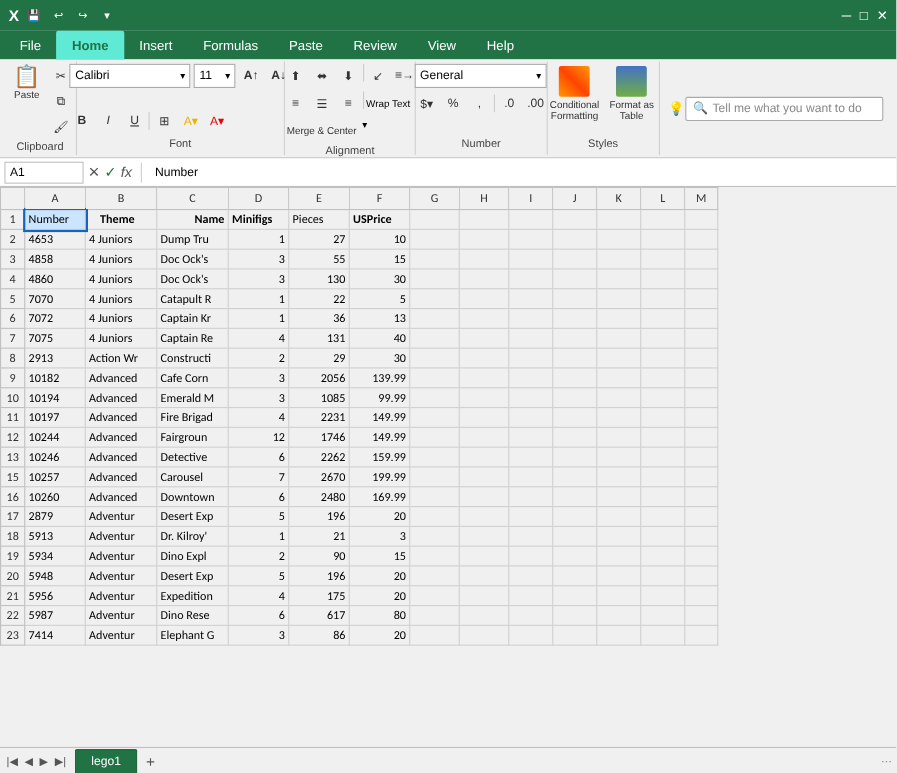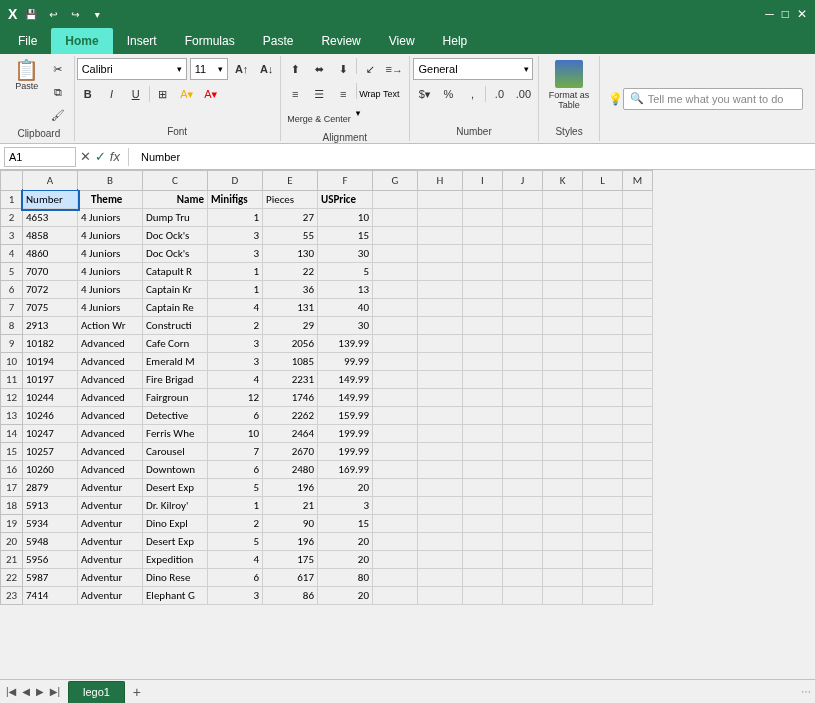--- a/index.html
+++ b/index.html
@@ -339,21 +339,21 @@
       <div style="display:flex;flex-direction:column;gap:1px;">
         <div class="ribbon-btn-small" title="Cut">✂</div>
         <div class="ribbon-btn-small" title="Copy">⧉</div>
         <div class="ribbon-btn-small" title="Format Painter">🖌</div>
       </div>
     </div>
     <div class="ribbon-group-label">Clipboard</div>
   </div>
 
   <div class="ribbon-group">
-    <div class="ribbon-group-content" style="flex-direction:column;gap:3px;">
+    <div class="ribbon-group-content" style="flex-direction:column;gap:19px;">
       <div style="display:flex;gap:3px;align-items:center;">
         <div class="font-selector">
           <span>Calibri</span>
           <span style="margin-left:auto;font-size:9px;">▾</span>
         </div>
         <div class="size-selector">
           <span>11</span>
           <span style="margin-left:auto;font-size:9px;">▾</span>
         </div>
         <div class="ribbon-btn-small" style="font-weight:bold;">A↑</div>
@@ -414,20 +414,24 @@
         <div style="width:1px;height:16px;background:#ccc;"></div>
         <div class="ribbon-btn-small">.0</div>
         <div class="ribbon-btn-small">.00</div>
       </div>
     </div>
     <div class="ribbon-group-label">Number</div>
   </div>
 
   <div class="ribbon-group">
     <div class="ribbon-group-content" style="align-items:flex-start;gap:2px;">
+      <div class="cond-btn">
+        <div style="width:28px;height:28px;background:linear-gradient(45deg,#f90,#ff4400,#f90);border-radius:2px;"></div>
+        <span>Conditional Formatting</span>
+      </div>
       <div class="cond-btn">
         <div style="width:28px;height:28px;background:linear-gradient(#4472c4,#70ad47);border-radius:2px;"></div>
         <span>Format as Table</span>
       </div>
     </div>
     <div class="ribbon-group-label">Styles</div>
   </div>
 
   <div style="margin-left:auto;display:flex;align-items:center;padding:0 8px;">
     <div style="display:flex;align-items:center;gap:4px;">
@@ -694,36 +698,20 @@
               <td class="cell-number">159.99</td>
               <td class="cell-text"></td>
               <td class="cell-text"></td>
               <td class="cell-text"></td>
               <td class="cell-text"></td>
               <td class="cell-text"></td>
               <td class="cell-text"></td>
               <td class="cell-text"></td>
             </tr>
             <tr>
-              <th class="row-header">14</th>
-              <td class="cell-text">10247</td>
-              <td class="cell-text">Advanced</td>
-              <td class="cell-text">Ferris Whe</td>
-              <td class="cell-number">10</td>
-              <td class="cell-number">2464</td>
-              <td class="cell-number">199.99</td>
-              <td class="cell-text"></td>
-              <td class="cell-text"></td>
-              <td class="cell-text"></td>
-              <td class="cell-text"></td>
-              <td class="cell-text"></td>
-              <td class="cell-text"></td>
-              <td class="cell-text"></td>
-            </tr>
-            <tr>
               <th class="row-header">15</th>
               <td class="cell-text">10257</td>
               <td class="cell-text">Advanced</td>
               <td class="cell-text">Carousel</td>
               <td class="cell-number">7</td>
               <td class="cell-number">2670</td>
               <td class="cell-number">199.99</td>
               <td class="cell-text"></td>
               <td class="cell-text"></td>
               <td class="cell-text"></td>

